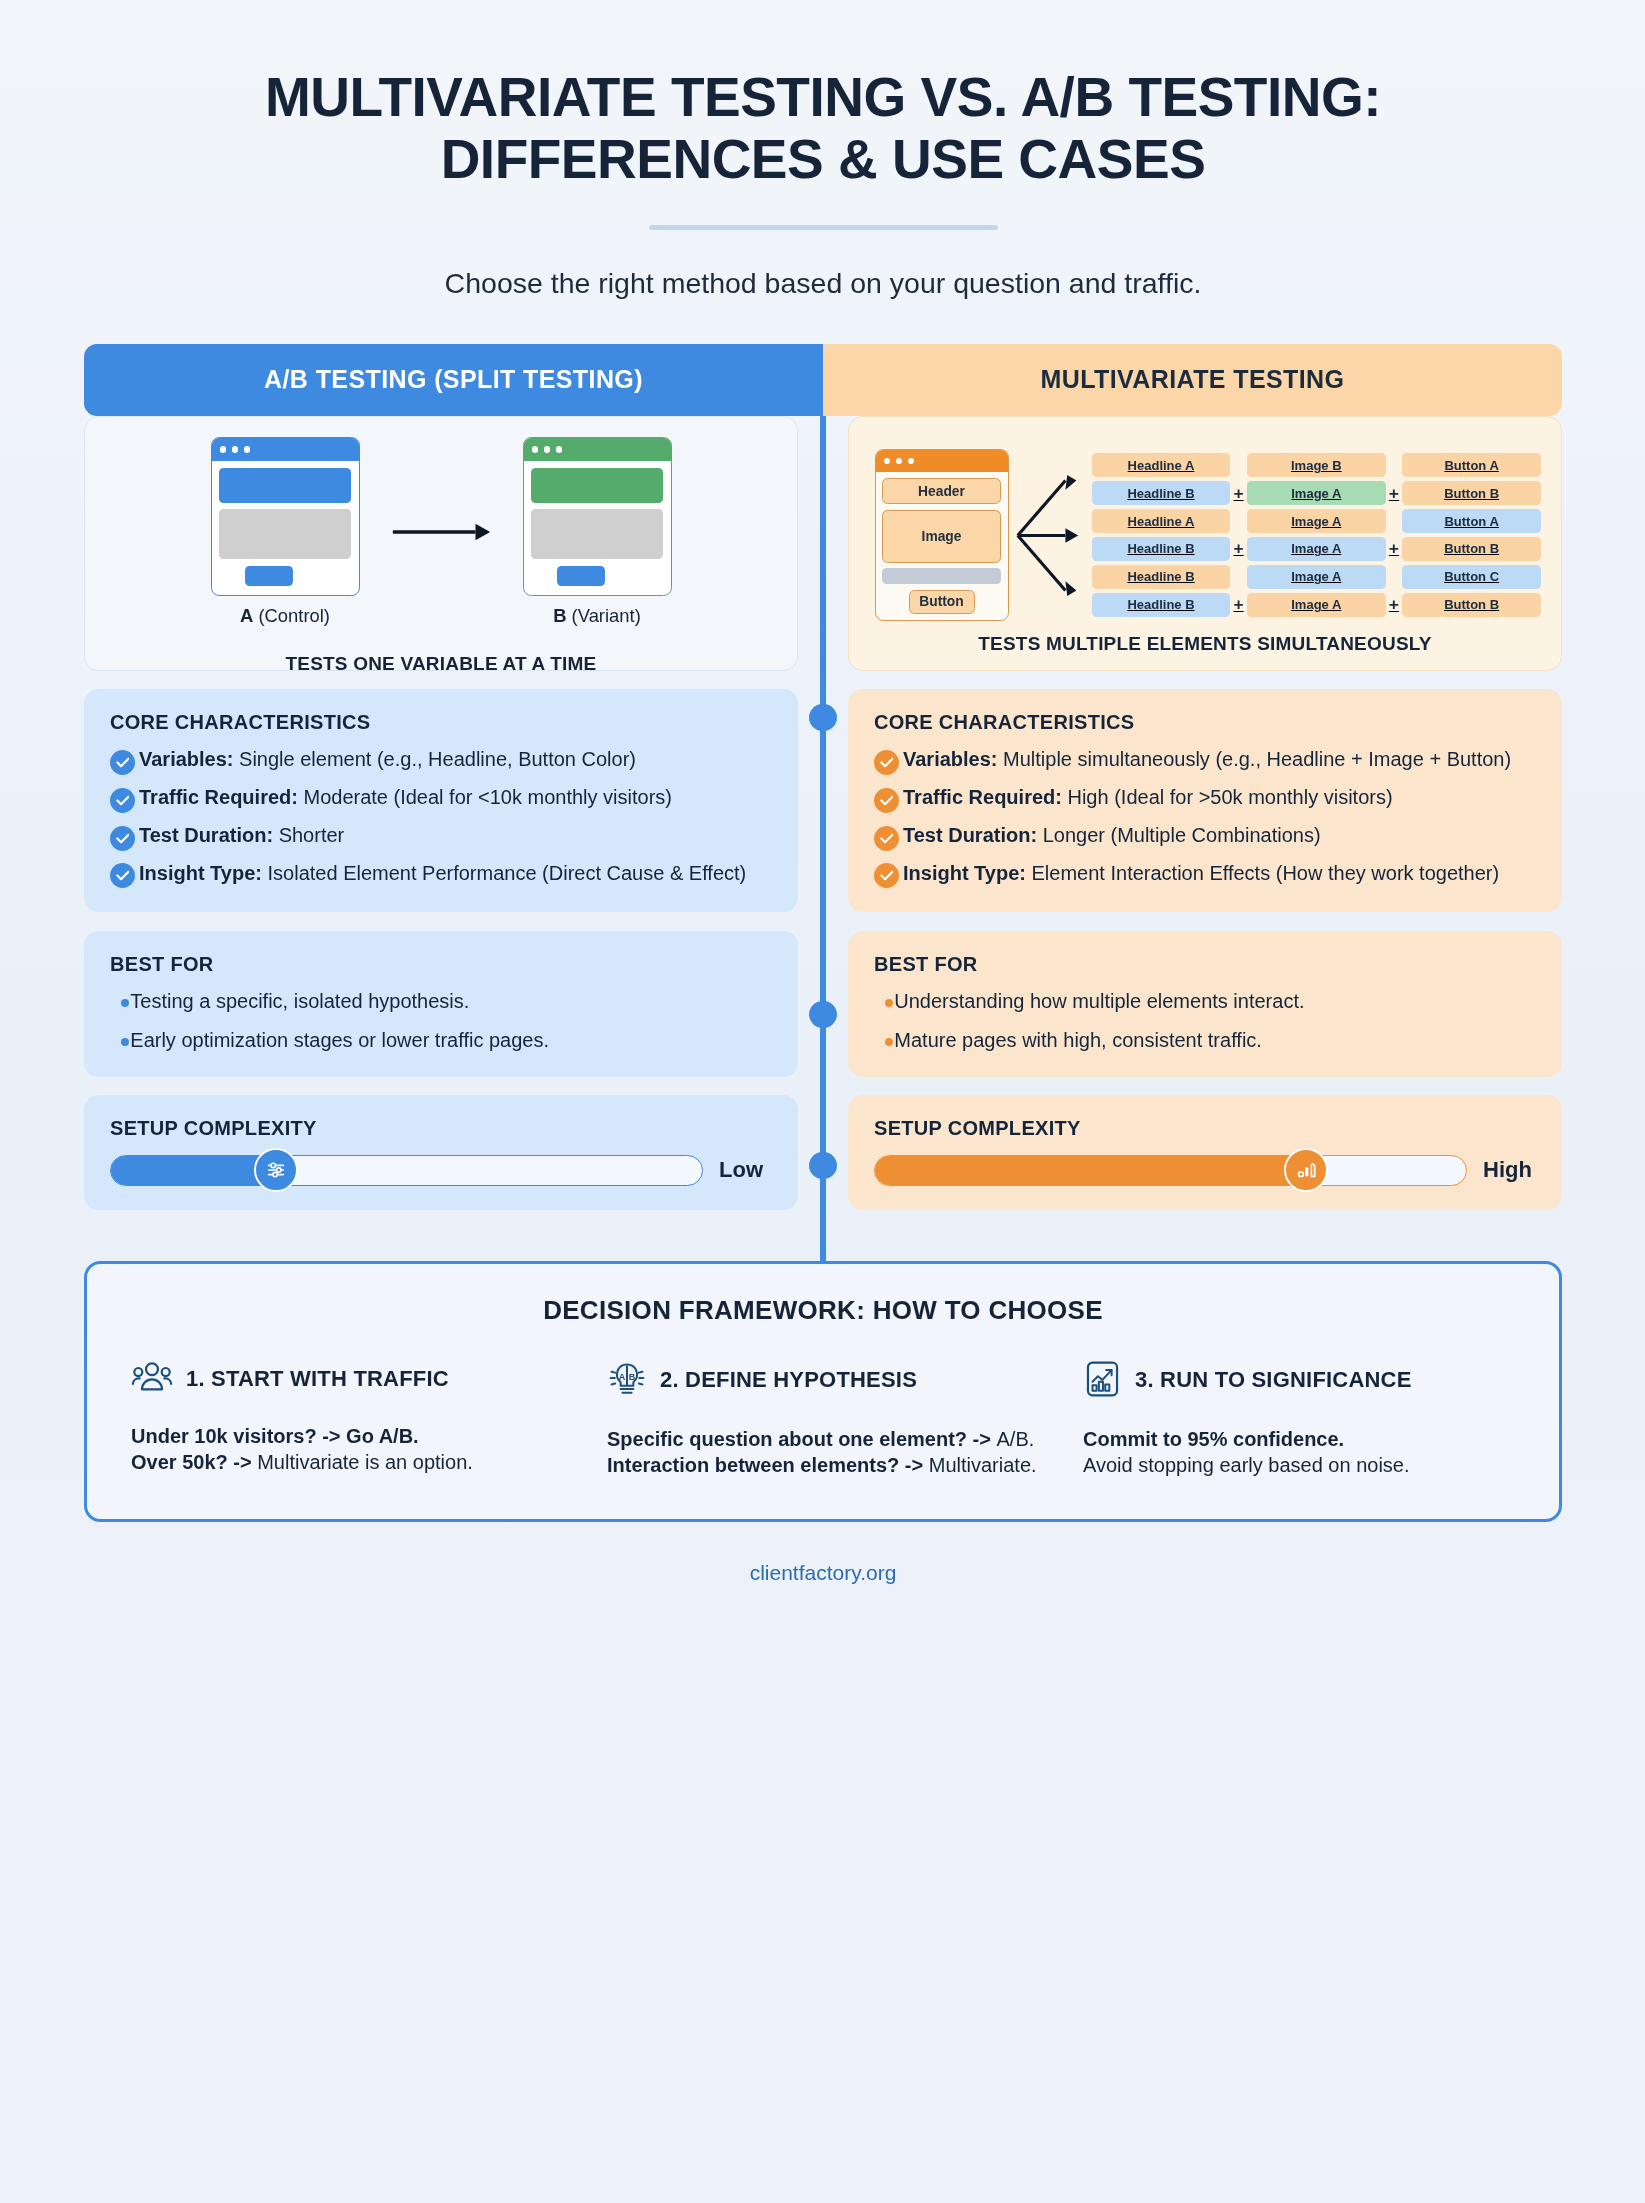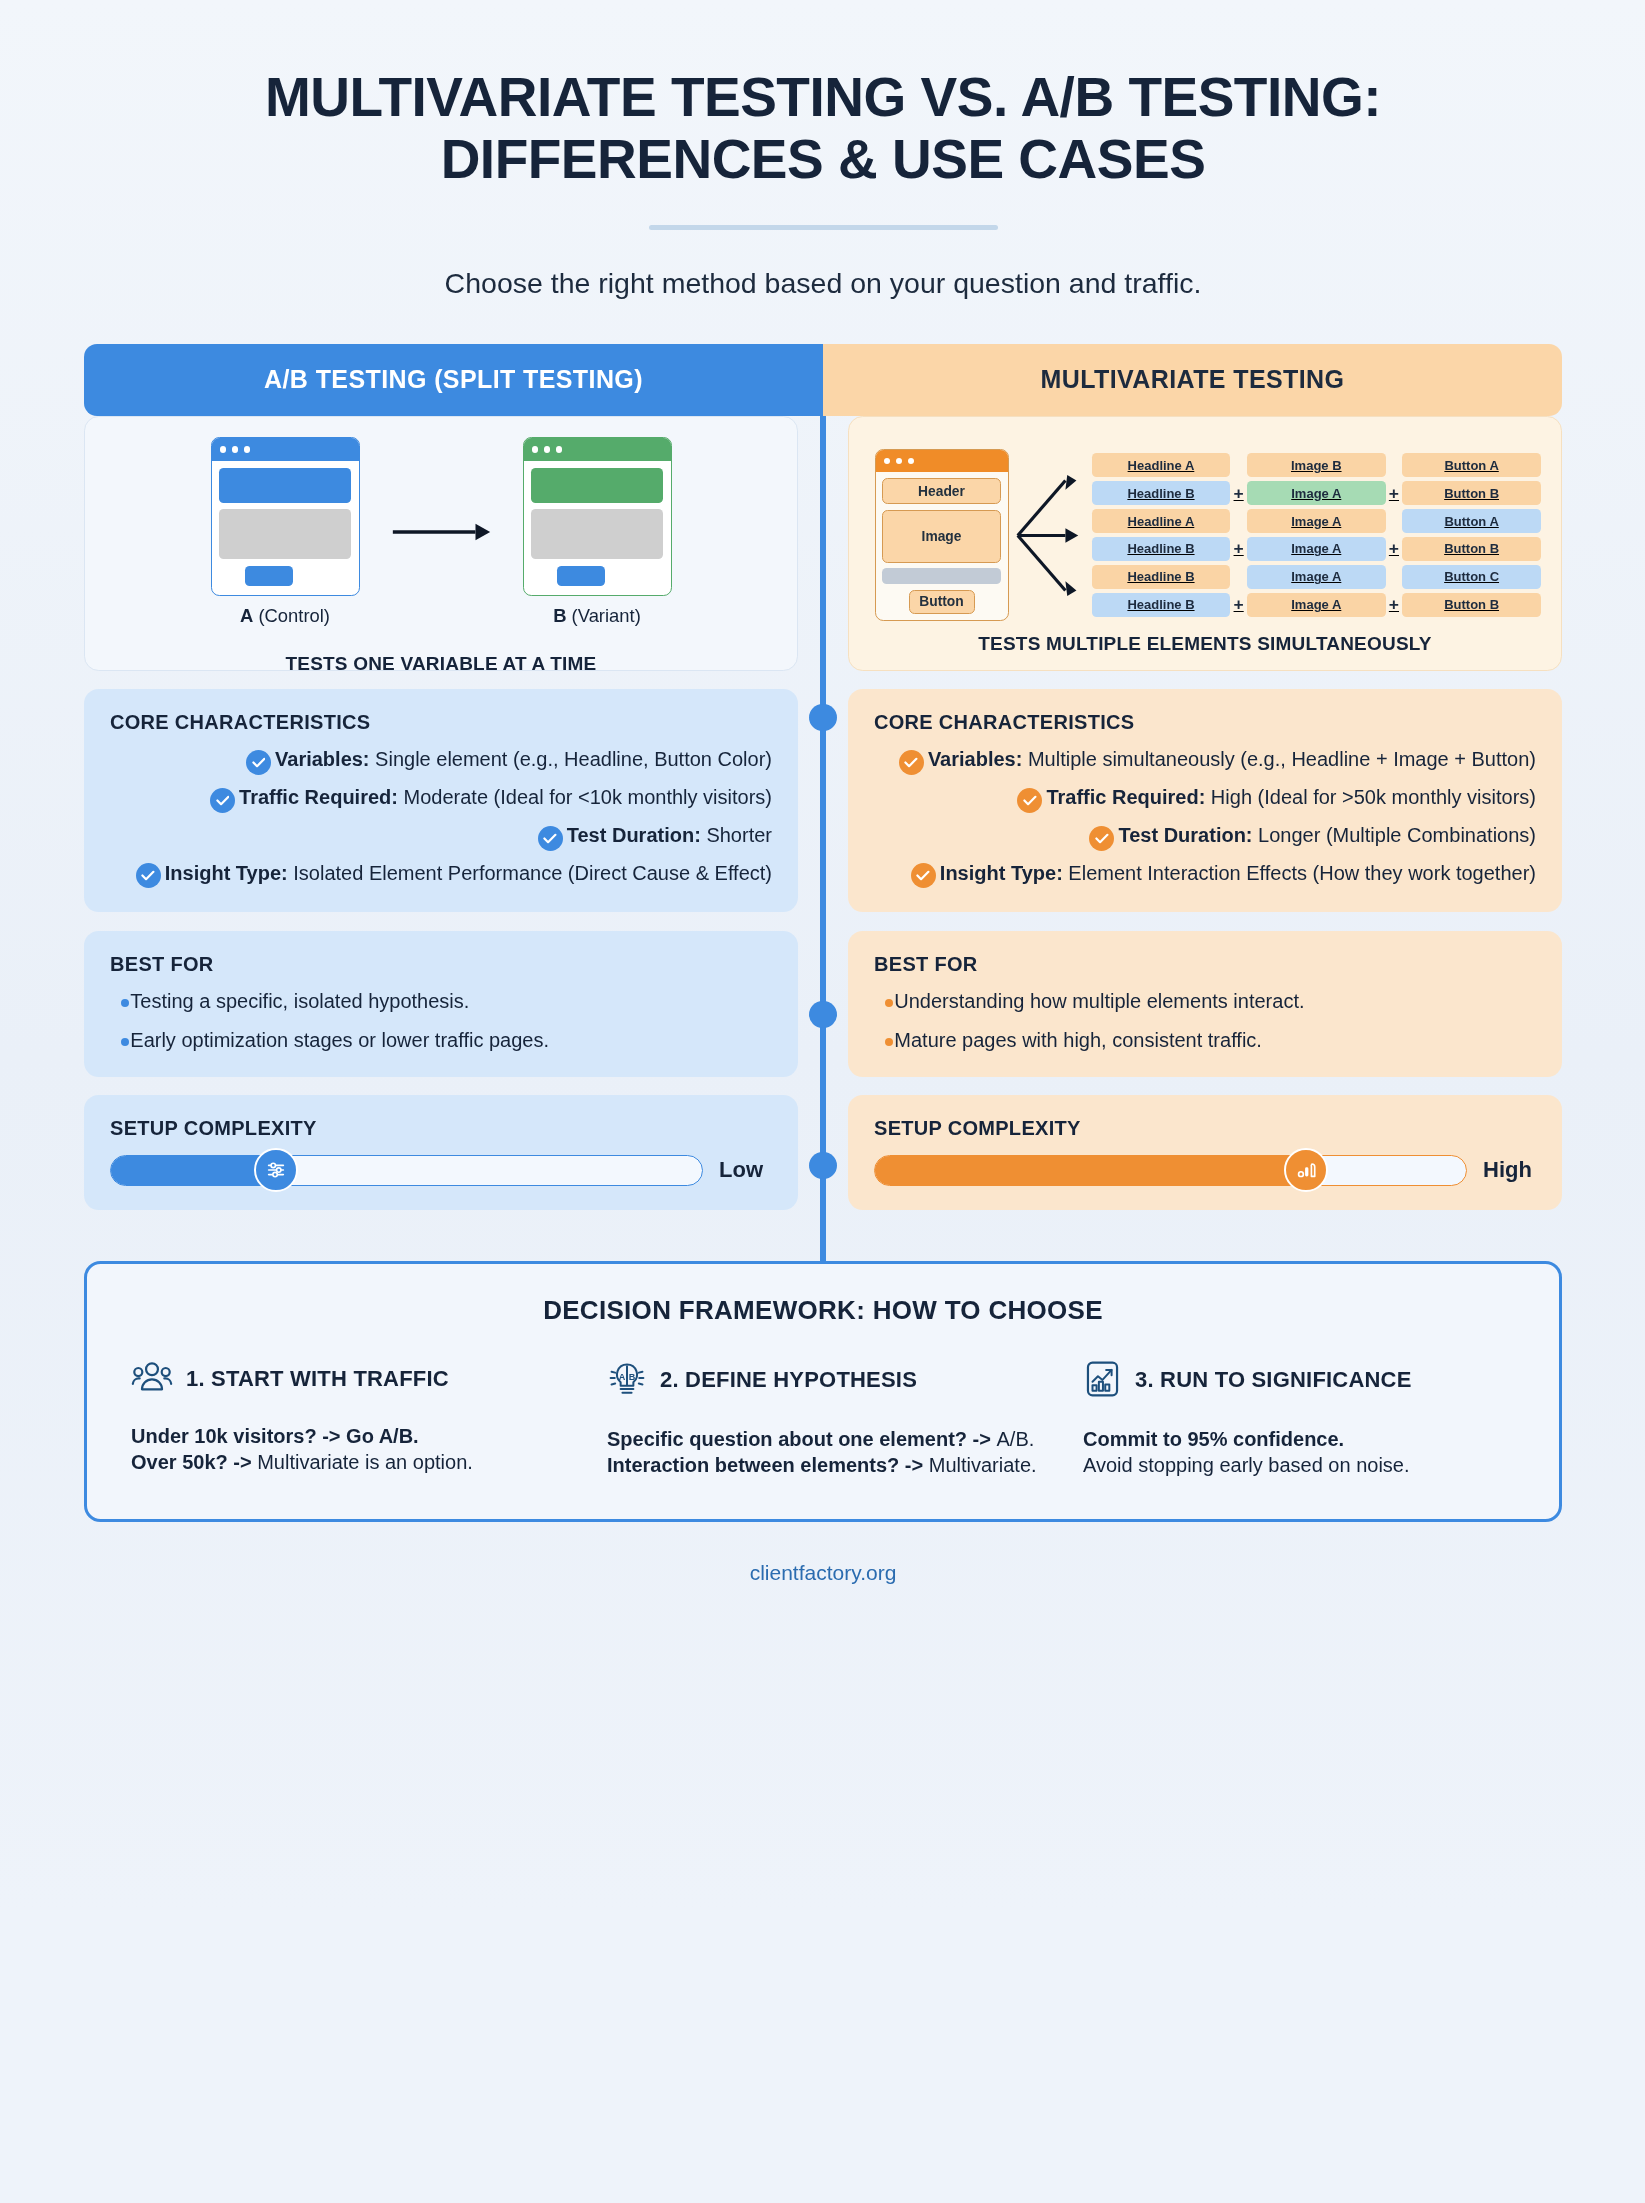--- a/index.html
+++ b/index.html
@@ -188,21 +188,21 @@
   .card { border-radius: 14.7px; padding: 22px 26px 24px; }
   .card.ab { background: #d5e7fa; }
   .card.mvt { background: #fbe6cd; }
 
   .card-title {
     font-size: 20px; font-weight: 700; color: #16243a;
     letter-spacing: 0.3px; margin-bottom: 13px;
   }
 
   .check-list { list-style: none; display: flex; flex-direction: column; gap: 10px; }
-  .check-item { display: flex; gap: 4px; align-items: flex-start; justify-content: flex-end; }
+  .check-item { display: flex; gap: 4px; align-items: flex-start; }
   .check-badge {
     flex: 0 0 auto; width: 25px; height: 25px; border-radius: 50%;
     display: flex; align-items: center; justify-content: center;
     margin-top: 2.8px;
   }
   .check-badge.ab { background: #3d8ae0; }
   .check-badge.mvt { background: #ef8f33; }
   .check-text { font-size: 20px; line-height: 1.26; color: #16243a; }
   .check-text b { font-weight: 700; }
 

